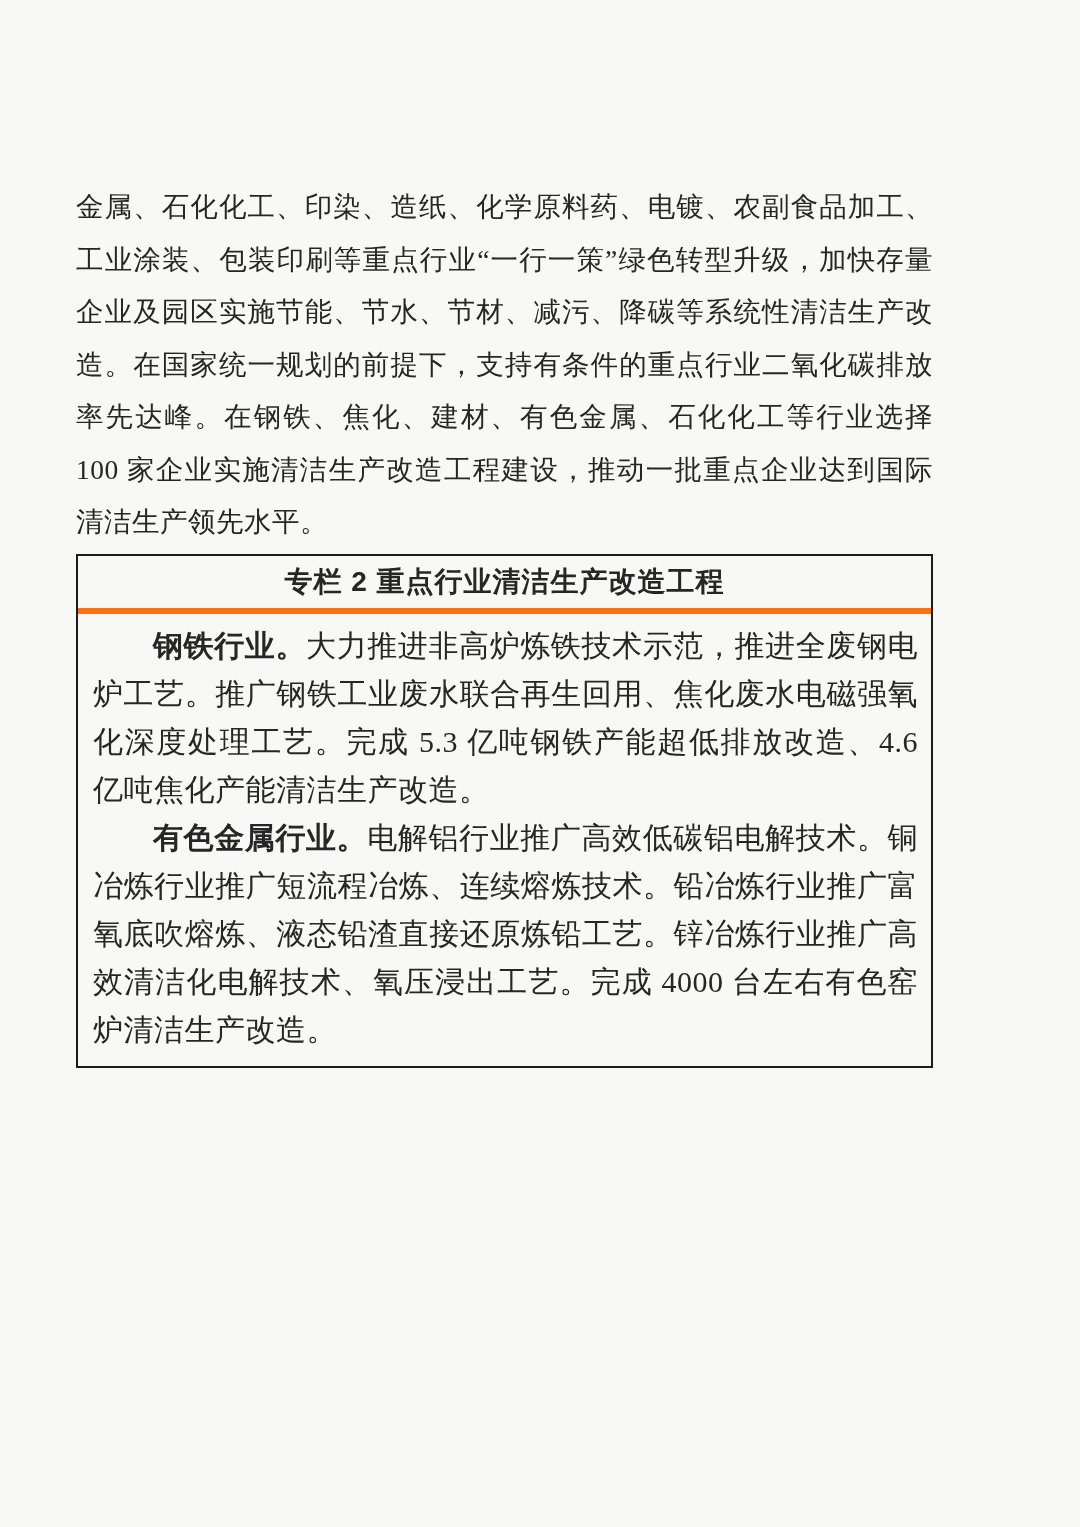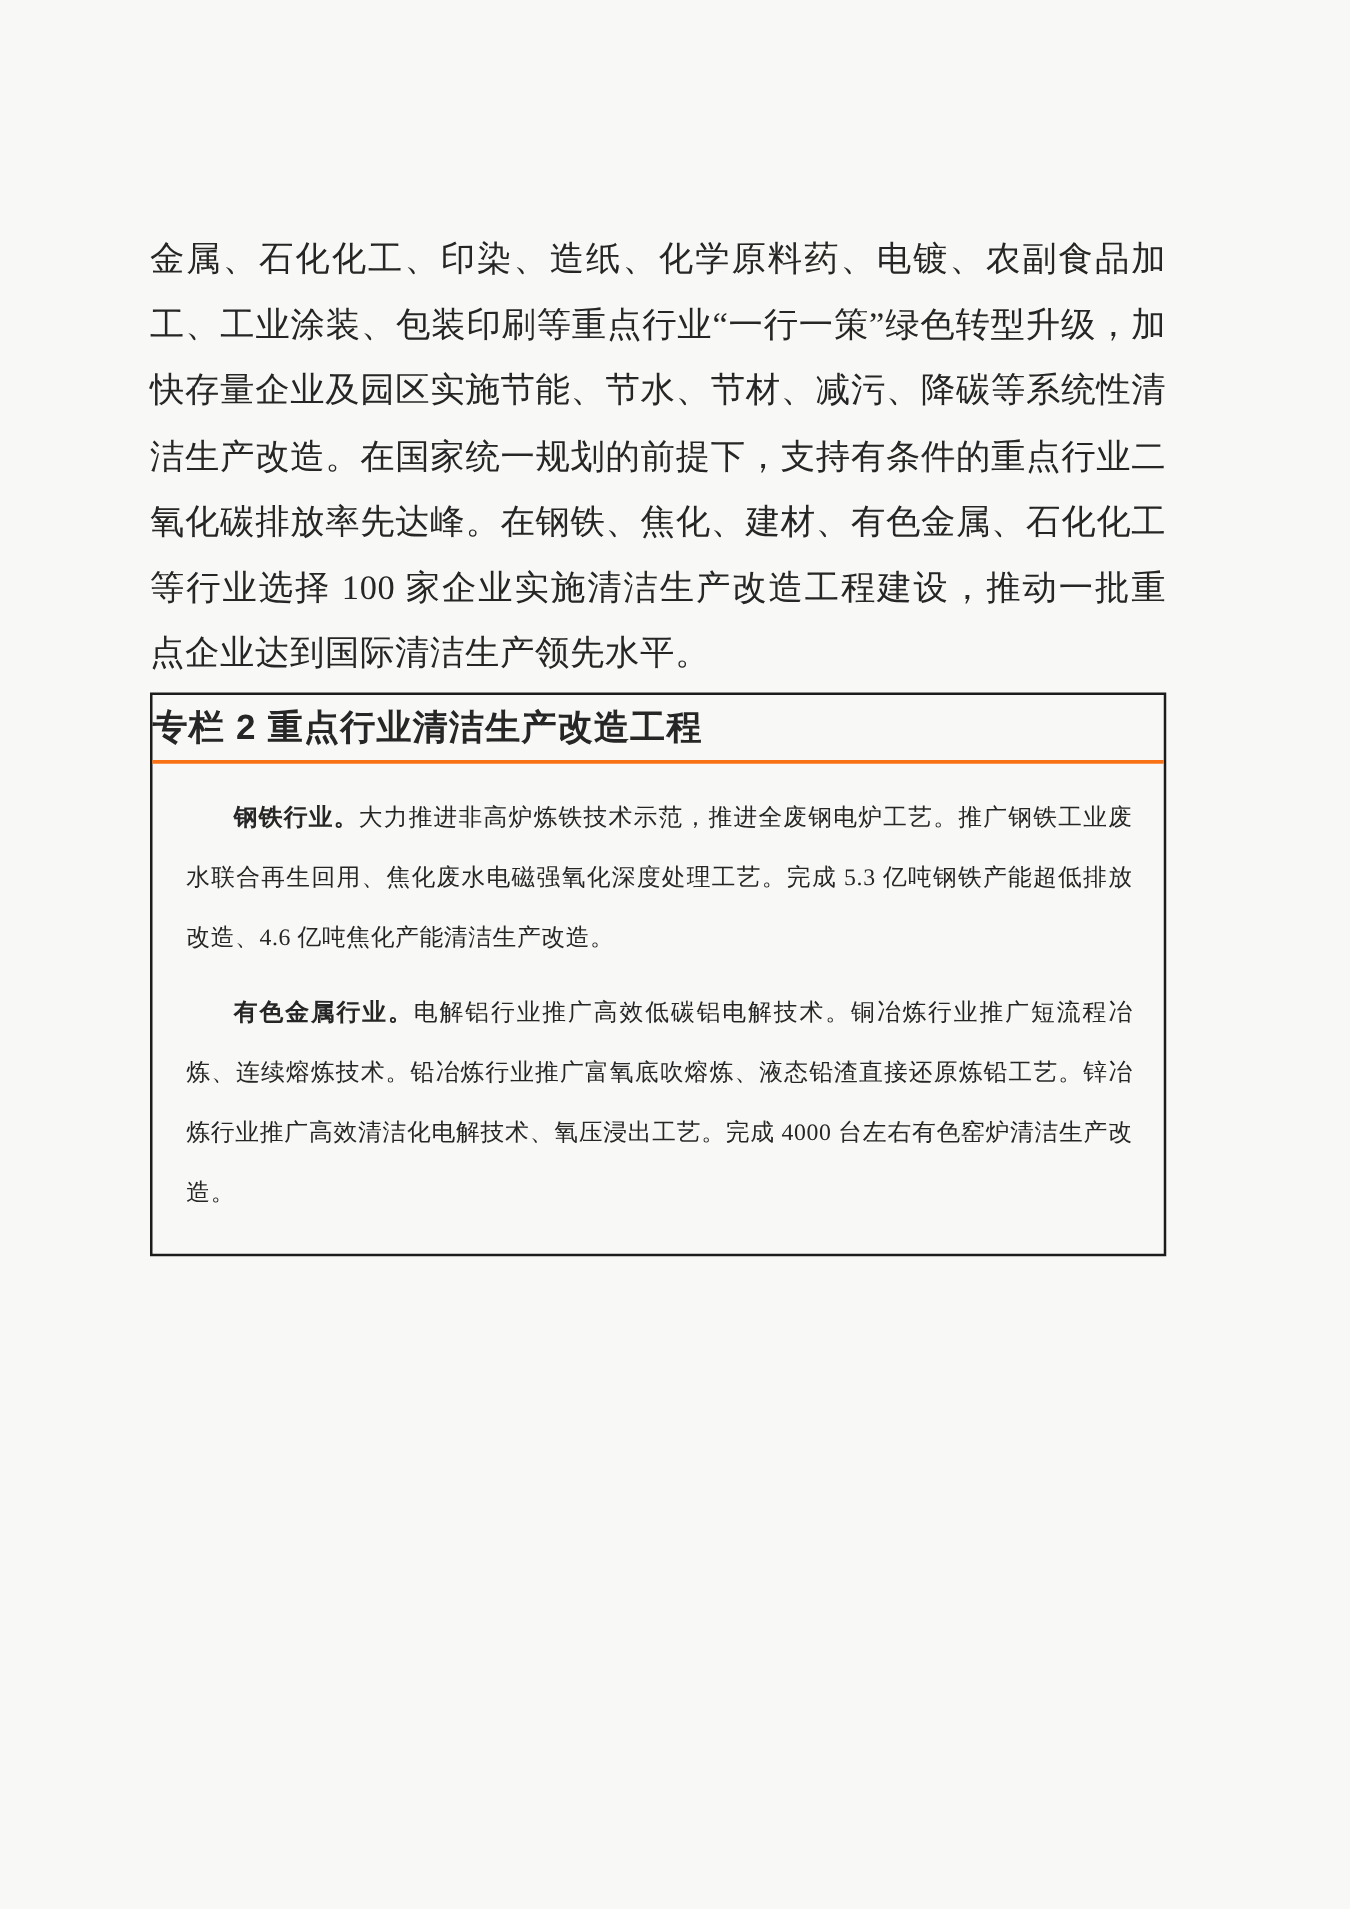--- a/index.html
+++ b/index.html
@@ -11,47 +11,48 @@
     height: 1527px;
     background: #f8f8f6;
     color: #262626;
     font-family: "Liberation Serif", "DejaVu Serif", serif;
     overflow: hidden;
   }
   .page {
     box-sizing: border-box;
     width: 1080px;
     height: 1258px;
-    padding: 181px 147px 0 120px;
+    padding: 181px 147px 0 76px;
   }
   .body-paragraph {
     font-size: 27.5px;
     line-height: 52.5px;
     text-align: justify;
     letter-spacing: 0.5px;
   }
   .panel {
     margin-top: 5px;
     border: 2px solid #1c1c1c;
     background: transparent;
   }
   .panel-title {
     font-family: "Liberation Sans", "DejaVu Sans", sans-serif;
     font-weight: 700;
     font-size: 28px;
     line-height: 52px;
-    border-bottom: 3px solid #f97316;
+    text-align: center;
+    border-bottom: 6px solid #f97316;
     letter-spacing: 1px;
   }
   .panel-body {
     padding: 8px 13px 12px 15px;
   }
   .panel-section {
-    margin: 12px;
-    font-size: 19px;
+    margin: 0;
+    font-size: 30px;
     line-height: 48px;
     text-align: justify;
     text-indent: 2em;
     letter-spacing: 0.5px;
   }
   .section-lead {
     font-weight: 700;
   }
 </style>
 </head>

